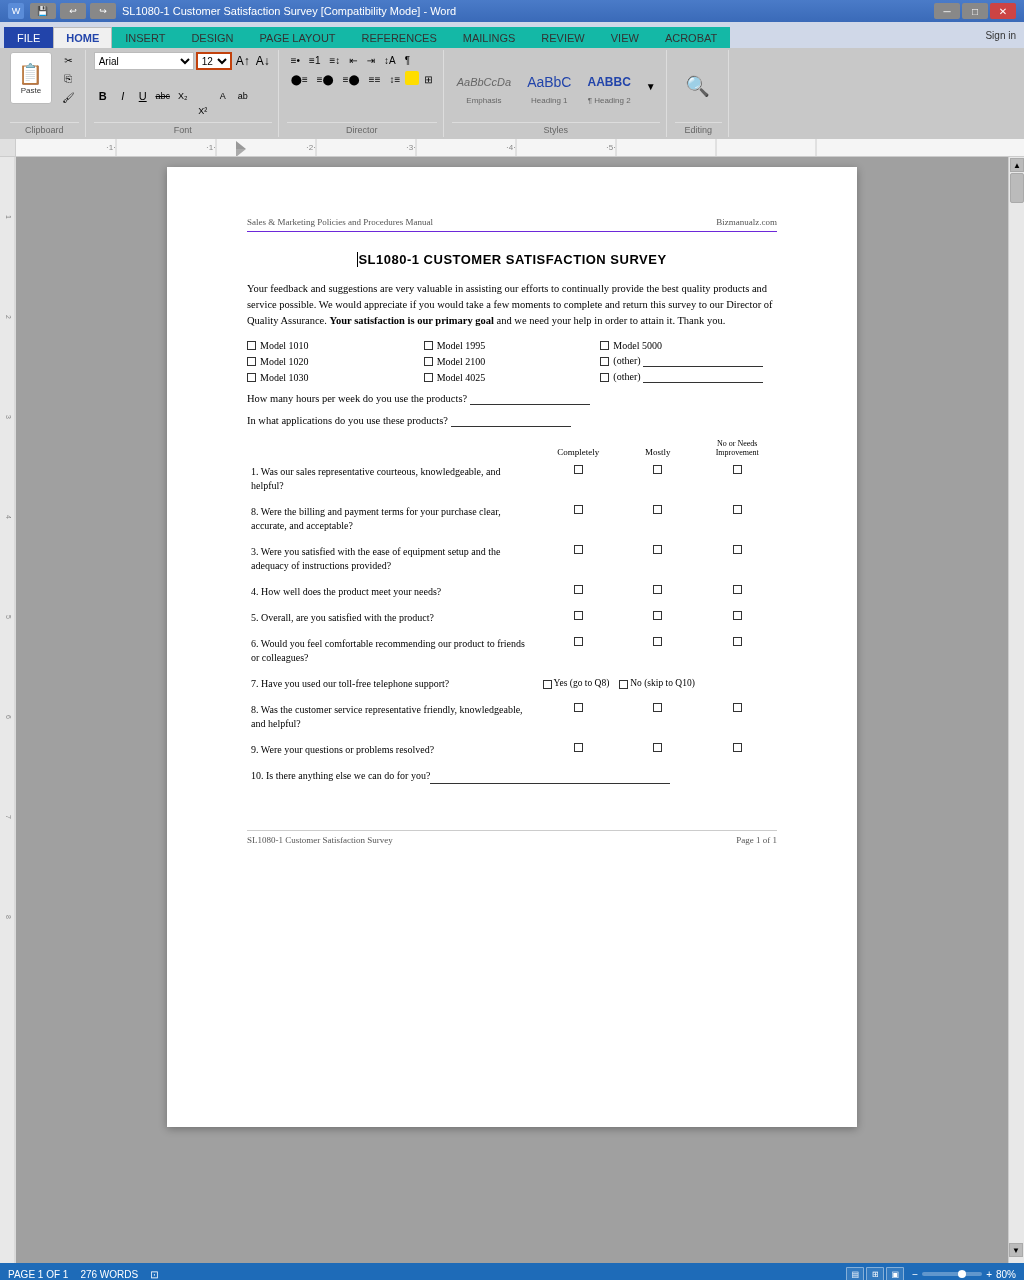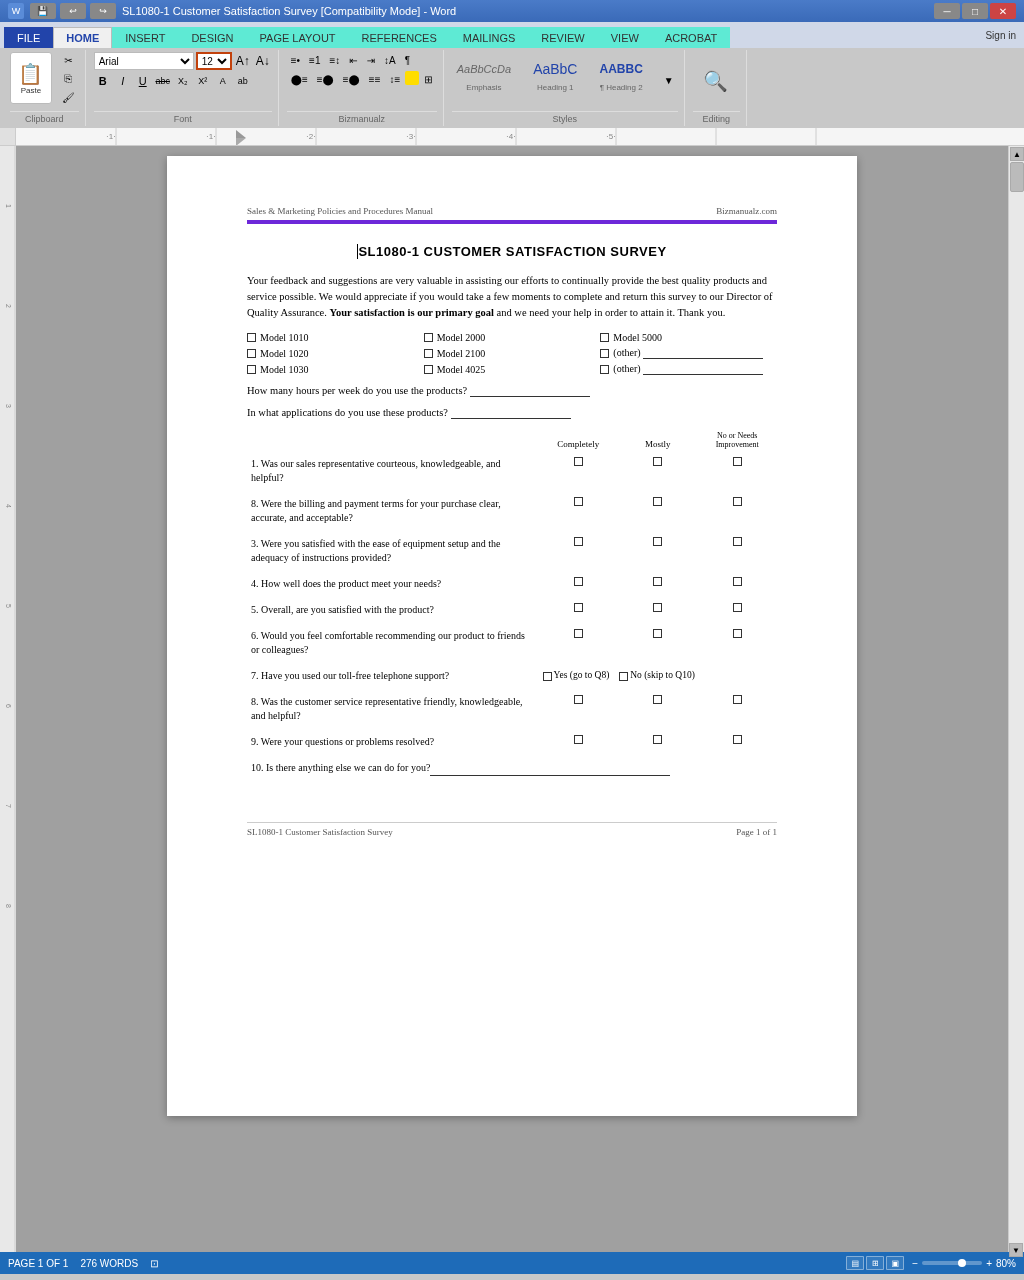--- a/index.html
+++ b/index.html
@@ -17,21 +17,21 @@
       font-size: 11px;
     }
     .title-bar-left { display: flex; align-items: center; gap: 6px; }
     .title-bar-icons { display: flex; gap: 4px; }
     .title-icon { width: 16px; height: 16px; background: #5a8cd8; border-radius: 2px; display: flex; align-items: center; justify-content: center; font-size: 9px; color: white; }
     .win-btn { width: 26px; height: 16px; border: none; cursor: pointer; font-size: 10px; color: white; display: flex; align-items: center; justify-content: center; border-radius: 2px; }
     .win-btn-min { background: #888; }
     .win-btn-max { background: #888; }
     .win-btn-close { background: #c44; }
     .ribbon-tabs { display: flex; background: #d0d8e8; height: 26px; align-items: flex-end; padding-left: 4px; }
-    .ribbon-tab { padding: 4px 12px; font-size: 11px; cursor: pointer; border: 1px solid transparent; border-bottom: none; background: #5eead4; color: #333; }
+    .ribbon-tab { padding: 4px 12px; font-size: 11px; cursor: pointer; border: 1px solid transparent; border-bottom: none; background: #14b8a6; color: #333; }
     .ribbon-tab.active { background: #f0f0f0; border-color: #bbb; border-bottom-color: #f0f0f0; font-weight: bold; color: #2244aa; }
     .ribbon-content { display: flex; align-items: stretch; padding: 2px 4px; gap: 2px; min-height: 80px; }
     .ribbon-group { display: flex; flex-direction: column; align-items: center; border-right: 1px solid #ddd; padding: 2px 6px; min-width: 60px; }
     .ribbon-group-label { font-size: 9px; color: #666; margin-top: 2px; border-top: 1px solid #ddd; width: 100%; text-align: center; padding-top: 2px; }
     .ribbon-btn { border: 1px solid transparent; background: none; cursor: pointer; padding: 2px 3px; border-radius: 2px; font-size: 10px; display: flex; align-items: center; justify-content: center; }
     .ribbon-btn-large { flex-direction: column; min-width: 40px; min-height: 52px; font-size: 9px; }
 
     
     .clipboard-group { min-width: 70px; }
     .paste-btn { width: 42px; height: 52px; font-size: 22px; border: 1px solid #bbb; background: #fff; border-radius: 3px; cursor: pointer; display: flex; flex-direction: column; align-items: center; justify-content: center; }
@@ -68,21 +68,21 @@
 
     
     .main-area { display: flex; height: calc(1280px - 22px - 108px - 18px - 26px); }
     .left-ruler { width: 16px; background: #e8e8e8; border-right: 1px solid #ccc; position: relative; }
     .doc-scroll-area { flex: 1; background: #a0a0a0; overflow: hidden; padding: 10px 20px; }
     .right-scrollbar { width: 16px; background: #e8e8e8; border-left: 1px solid #ccc; }
     .scroll-thumb { width: 14px; background: #bbb; border: 1px solid #aaa; height: 30px; margin: 1px; border-radius: 2px; }
 
     
     .doc-page { background: white; width: 690px; margin: 0 auto; padding: 50px 80px 60px 80px; min-height: 960px; box-shadow: 0 2px 8px rgba(0,0,0,0.3); font-size: 10.5px; font-family: 'Times New Roman', serif; }
-    .doc-header { display: flex; justify-content: space-between; margin-bottom: 20px; font-size: 9px; color: #555; border-bottom: 4px solid #6d28d9; padding-bottom: 4px; }
+    .doc-header { display: flex; justify-content: space-between; margin-bottom: 20px; font-size: 9px; color: #555; border-bottom: 1px solid #6d28d9; padding-bottom: 4px; }
     .doc-title { text-align: center; font-weight: bold; font-size: 13px; margin-bottom: 14px; font-family: 'Arial', sans-serif; letter-spacing: 0.5px; }
     .doc-intro { margin-bottom: 12px; line-height: 1.5; font-size: 10.5px; }
     .doc-bold { font-weight: bold; }
     .doc-question-section { margin-bottom: 10px; font-size: 10.5px; }
     .checkbox-grid { display: grid; grid-template-columns: 1fr 1fr 1fr; gap: 4px 0; margin: 8px 0 10px 0; font-size: 10px; }
     .checkbox-item { display: flex; align-items: center; gap: 4px; }
     .cb { width: 9px; height: 9px; border: 1px solid #333; display: inline-block; flex-shrink: 0; }
     .underline-field { display: inline-block; border-bottom: 1px solid #333; min-width: 120px; }
     .other-field { border-bottom: 1px solid #333; display: inline-block; min-width: 120px; }
     .survey-table { width: 100%; border-collapse: collapse; margin-top: 8px; }
@@ -164,21 +164,21 @@
         </select>
         <button class="fb" style="font-size:12px;">A↑</button>
         <button class="fb" style="font-size:12px;">A↓</button>
       </div>
       <div class="font-row">
         <button class="fb fb-bold">B</button>
         <button class="fb fb-italic">I</button>
         <button class="fb fb-underline">U</button>
         <button class="fb" style="text-decoration:line-through;font-size:9px;">abc</button>
         <button class="fb" style="font-size:9px;">X₂</button>
-        <button class="fb" style="font-size:9px;">X²</button>
+        <button class="fb" style="font-size:9px;margin-top:30px;">X²</button>
         <button class="fb" style="font-size:9px;">A</button>
         <button class="fb" style="font-size:9px;">ab</button>
       </div>
     </div>
     <div class="ribbon-group-label">Font</div>
   </div>
 
   <div class="ribbon-group" style="min-width:130px;">
     <div style="flex:1;display:flex;flex-direction:column;gap:2px;">
       <div style="display:flex;gap:1px;">
@@ -193,25 +193,25 @@
       <div style="display:flex;gap:1px;">
         <button class="ribbon-btn">⬤≡</button>
         <button class="ribbon-btn">≡⬤</button>
         <button class="ribbon-btn">≡⬤</button>
         <button class="ribbon-btn">≡≡</button>
         <button class="ribbon-btn">↕≡</button>
         <button class="ribbon-btn" style="background:#ffdd00;width:14px;height:14px;"></button>
         <button class="ribbon-btn">⊞</button>
       </div>
     </div>
-    <div class="ribbon-group-label">Bizmanualz</div>
+    <div class="ribbon-group-label">Director</div>
   </div>
 
   <div class="ribbon-group styles-group">
-    <div style="flex:1;display:flex;align-items:flex-start;gap:12px;">
+    <div style="flex:1;display:flex;align-items:center;gap:6px;">
       <div class="style-item">
         <div class="style-preview emphasis-style">AaBbCcDa</div>
         <div class="style-label">Emphasis</div>
       </div>
       <div class="style-item">
         <div class="style-preview heading1-style">AaBbC</div>
         <div class="style-label">Heading 1</div>
       </div>
       <div class="style-item">
         <div class="style-preview heading2-style" style="font-weight:bold;">AABBC</div>
@@ -292,21 +292,21 @@
       </p>
 
 
       <div class="checkbox-grid">
         <div class="checkbox-item">
             <span class="cb"></span>
             <span>Model 1010</span>
           </div>
         <div class="checkbox-item">
             <span class="cb"></span>
-            <span>Model 2000</span>
+            <span>Model 1995</span>
           </div>
         <div class="checkbox-item">
             <span class="cb"></span>
             <span>Model 5000</span>
           </div>
         <div class="checkbox-item">
             <span class="cb"></span>
             <span>Model 1020</span>
           </div>
         <div class="checkbox-item">

